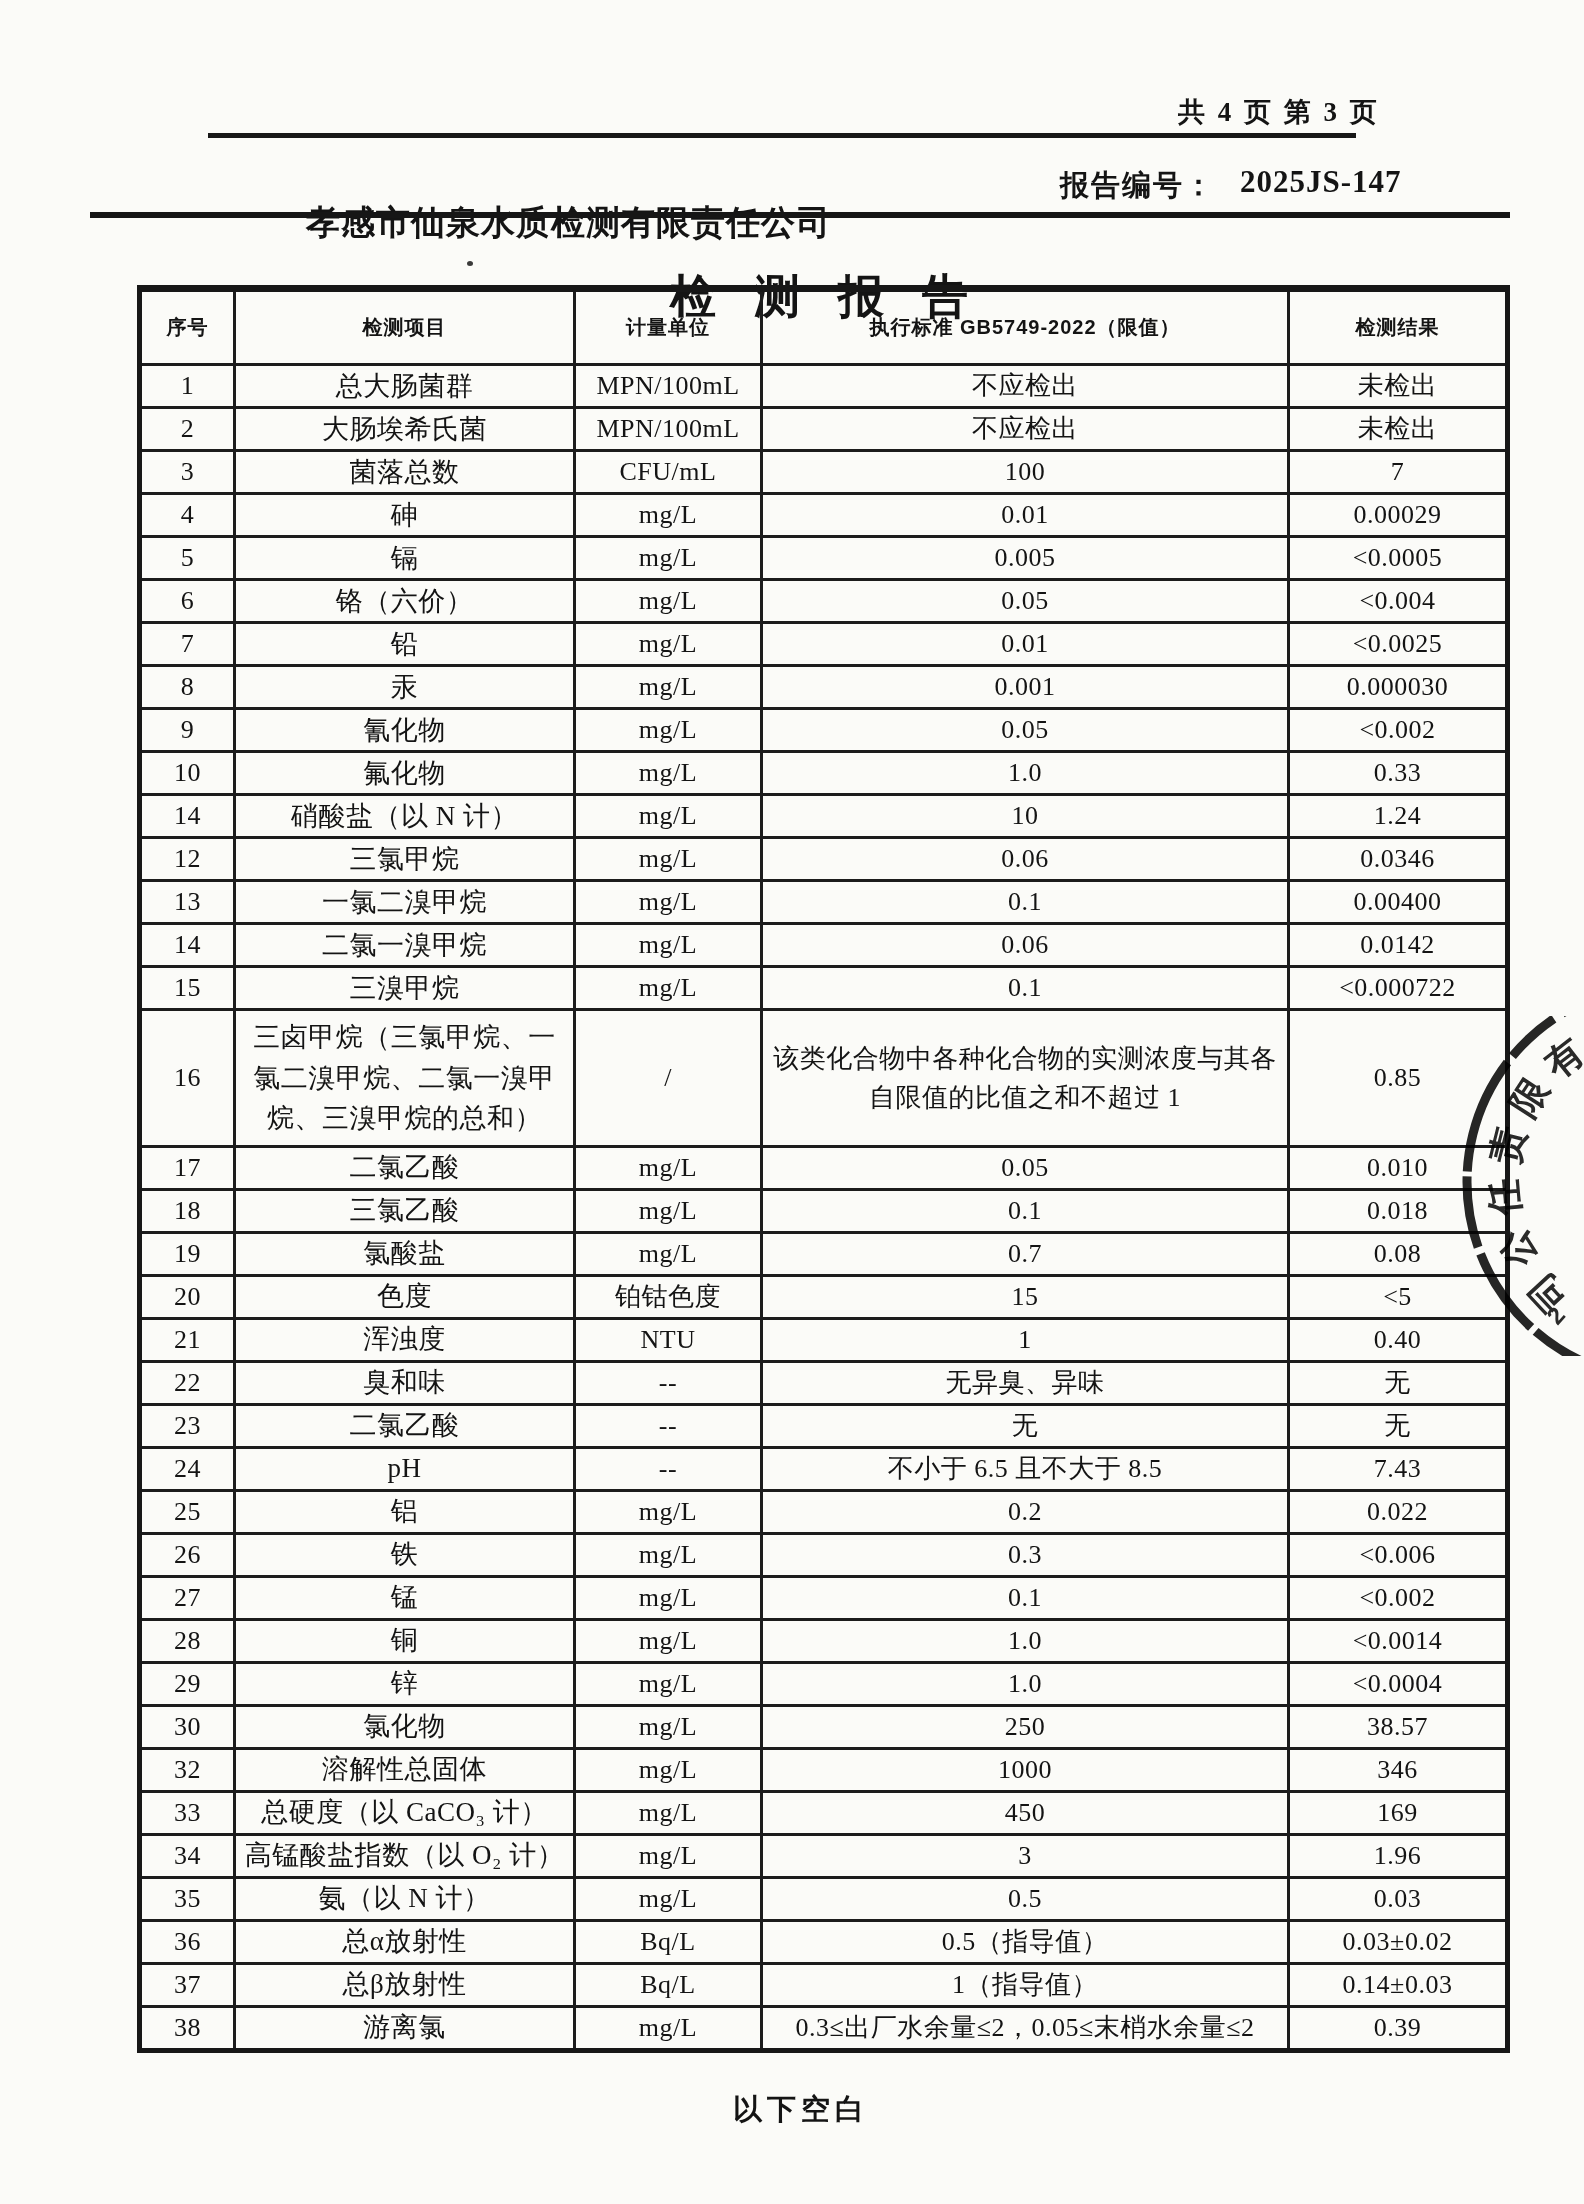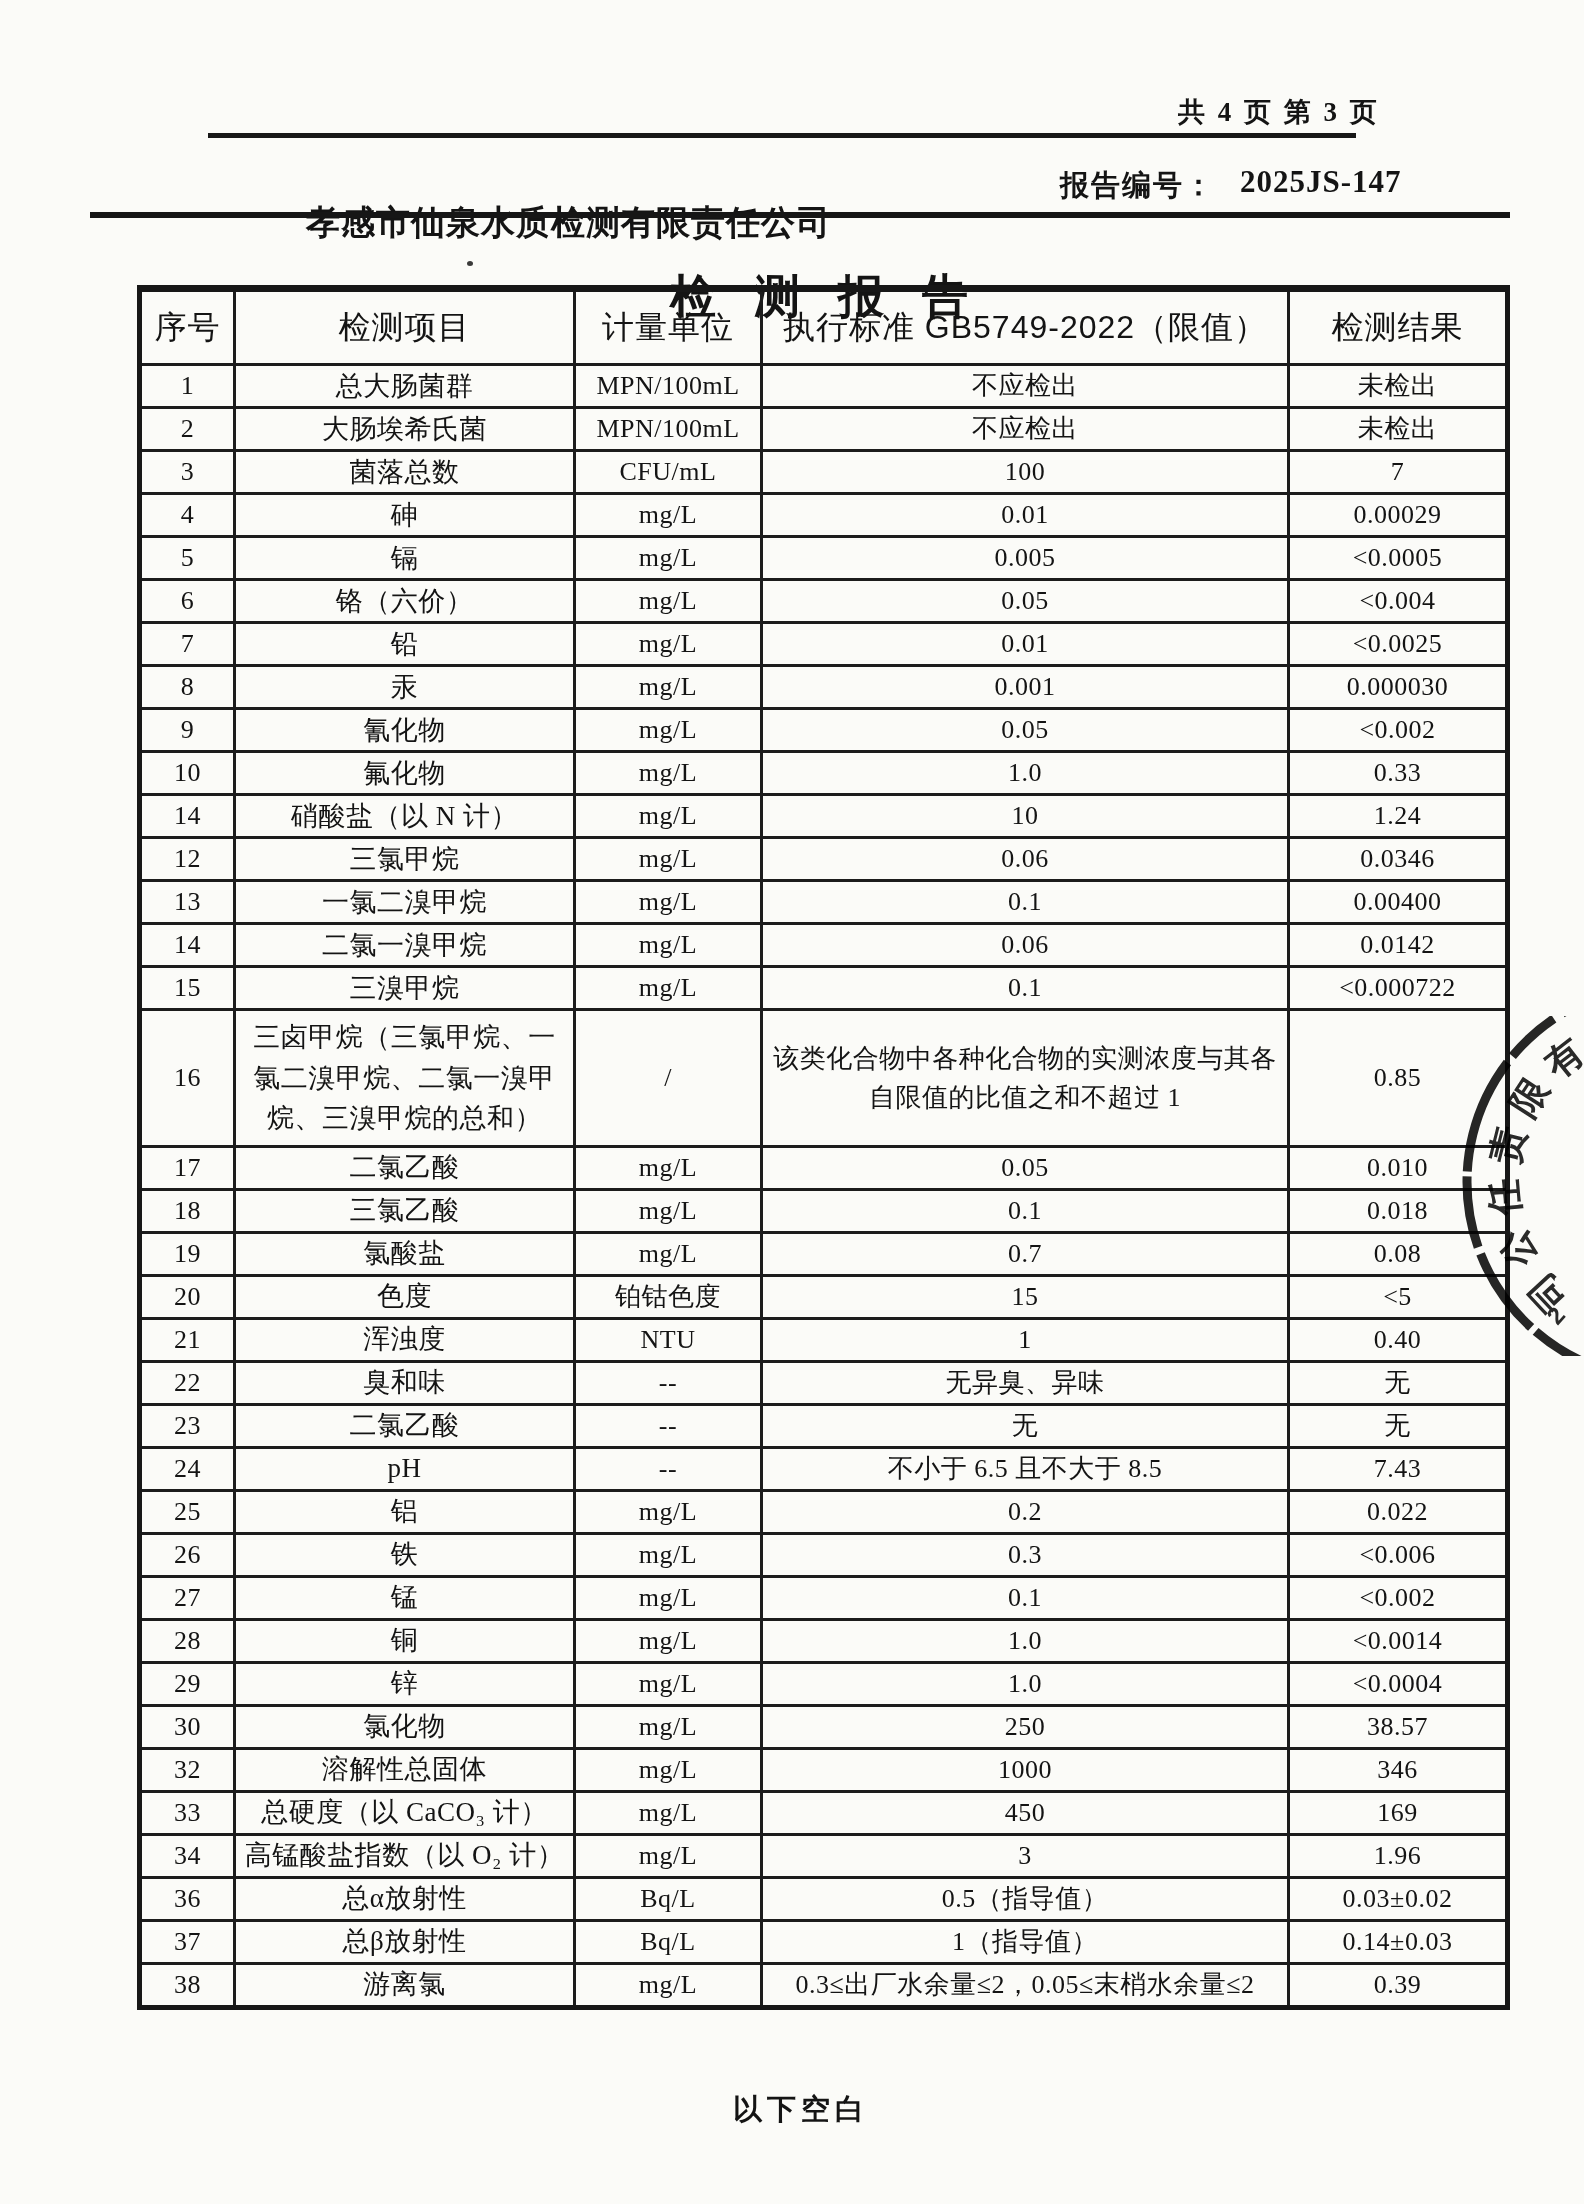--- a/index.html
+++ b/index.html
@@ -44,21 +44,21 @@
     border:5px solid #171717;border-top-width:7px;
     background:transparent;
   }
   .results th,.results td{
     border:3px solid #1c1c1c;
     text-align:center;vertical-align:middle;
     padding:2px 6px;overflow:hidden;
   }
   .results th{
     font-family:"Liberation Sans","DejaVu Sans",sans-serif;
-    font-size:32px;font-weight:400;height:67px;letter-spacing:1px;
+    font-size:20px;font-weight:700;height:67px;letter-spacing:1px;
   }
   .results td{
     font-size:27px;height:36px;line-height:1.2;letter-spacing:0.5px;
   }
   .results td.c-no{font-size:26px;}
   .results td.c-unit{font-size:26px;}
   .results td.c-std{font-size:26px;}
   .results td.c-res{font-size:26px;}
   .results tbody tr:nth-child(16) td{line-height:1.5;padding:6px 8px;}
   .results tbody tr:nth-child(38) td{height:44px;}
@@ -368,20 +368,27 @@
       </tr>
 
       <tr>
         <td class="c-no">34</td>
         <td class="c-item">高锰酸盐指数（以 O₂ 计）</td>
         <td class="c-unit">mg/L</td>
         <td class="c-std">3</td>
         <td class="c-res">1.96</td>
       </tr>
 
+      <tr>
+        <td class="c-no">35</td>
+        <td class="c-item">氨（以 N 计）</td>
+        <td class="c-unit">mg/L</td>
+        <td class="c-std">0.5</td>
+        <td class="c-res">0.03</td>
+      </tr>
 
       <tr>
         <td class="c-no">36</td>
         <td class="c-item">总α放射性</td>
         <td class="c-unit">Bq/L</td>
         <td class="c-std">0.5（指导值）</td>
         <td class="c-res">0.03±0.02</td>
       </tr>
 
       <tr>

